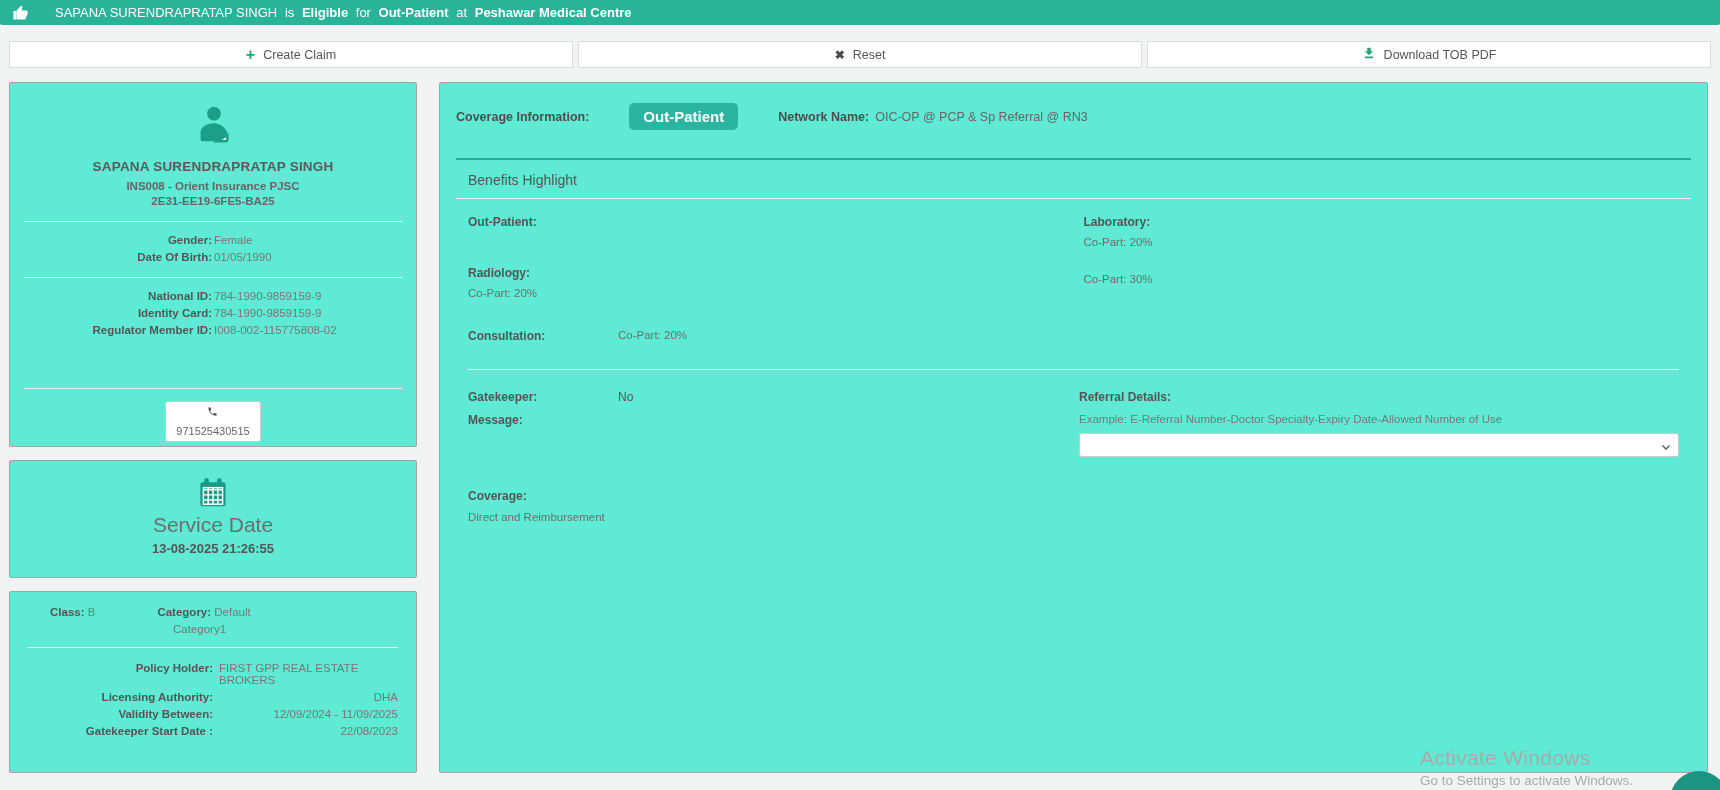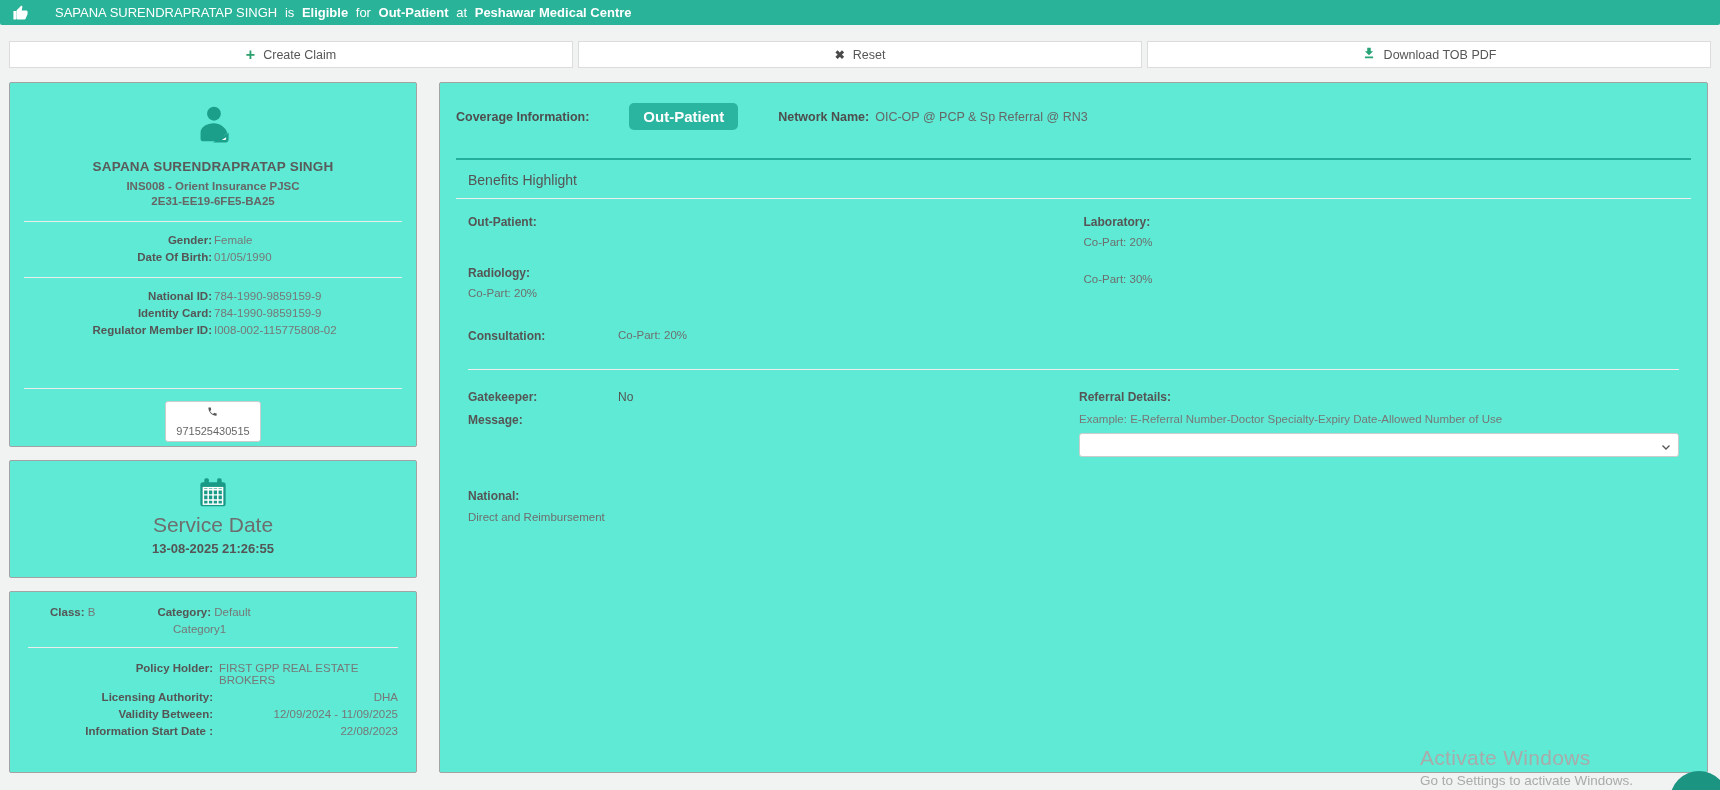--- a/index.html
+++ b/index.html
@@ -241,21 +241,21 @@
           </div>
           <div class="pol-row">
             <span class="k">Licensing Authority:</span>
             <span class="v">DHA</span>
           </div>
           <div class="pol-row">
             <span class="k">Validity Between:</span>
             <span class="v">12/09/2024 - 11/09/2025</span>
           </div>
           <div class="pol-row">
-            <span class="k">Information Start Date :</span>
+            <span class="k">Gatekeeper Start Date :</span>
             <span class="v">22/08/2023</span>
           </div>
         </div>
       </div>
     </aside>
 
     <main class="card main-card">
 
       <div class="coverage-row">
         <span class="cov-label">Coverage Information:</span>
@@ -312,21 +312,21 @@
                 <span class="ref-chevron">
                   <svg viewBox="0 0 24 24" fill="none" stroke="#555" stroke-width="2.6" width="12" height="12">
                       <path d="M5 9l7 7 7-7"></path>
                     </svg>
                 </span>
               </div>
             </div>
           </div>
 
           <div class="billing-block">
-            <div class="b-label">National:</div>
+            <div class="b-label">Coverage:</div>
             <div class="b-value">Direct and Reimbursement</div>
           </div>
 
         </div>
       </div>
     </main>
   </div>
 
   <div class="watermark">
     <div class="wm1">Activate Windows</div>

